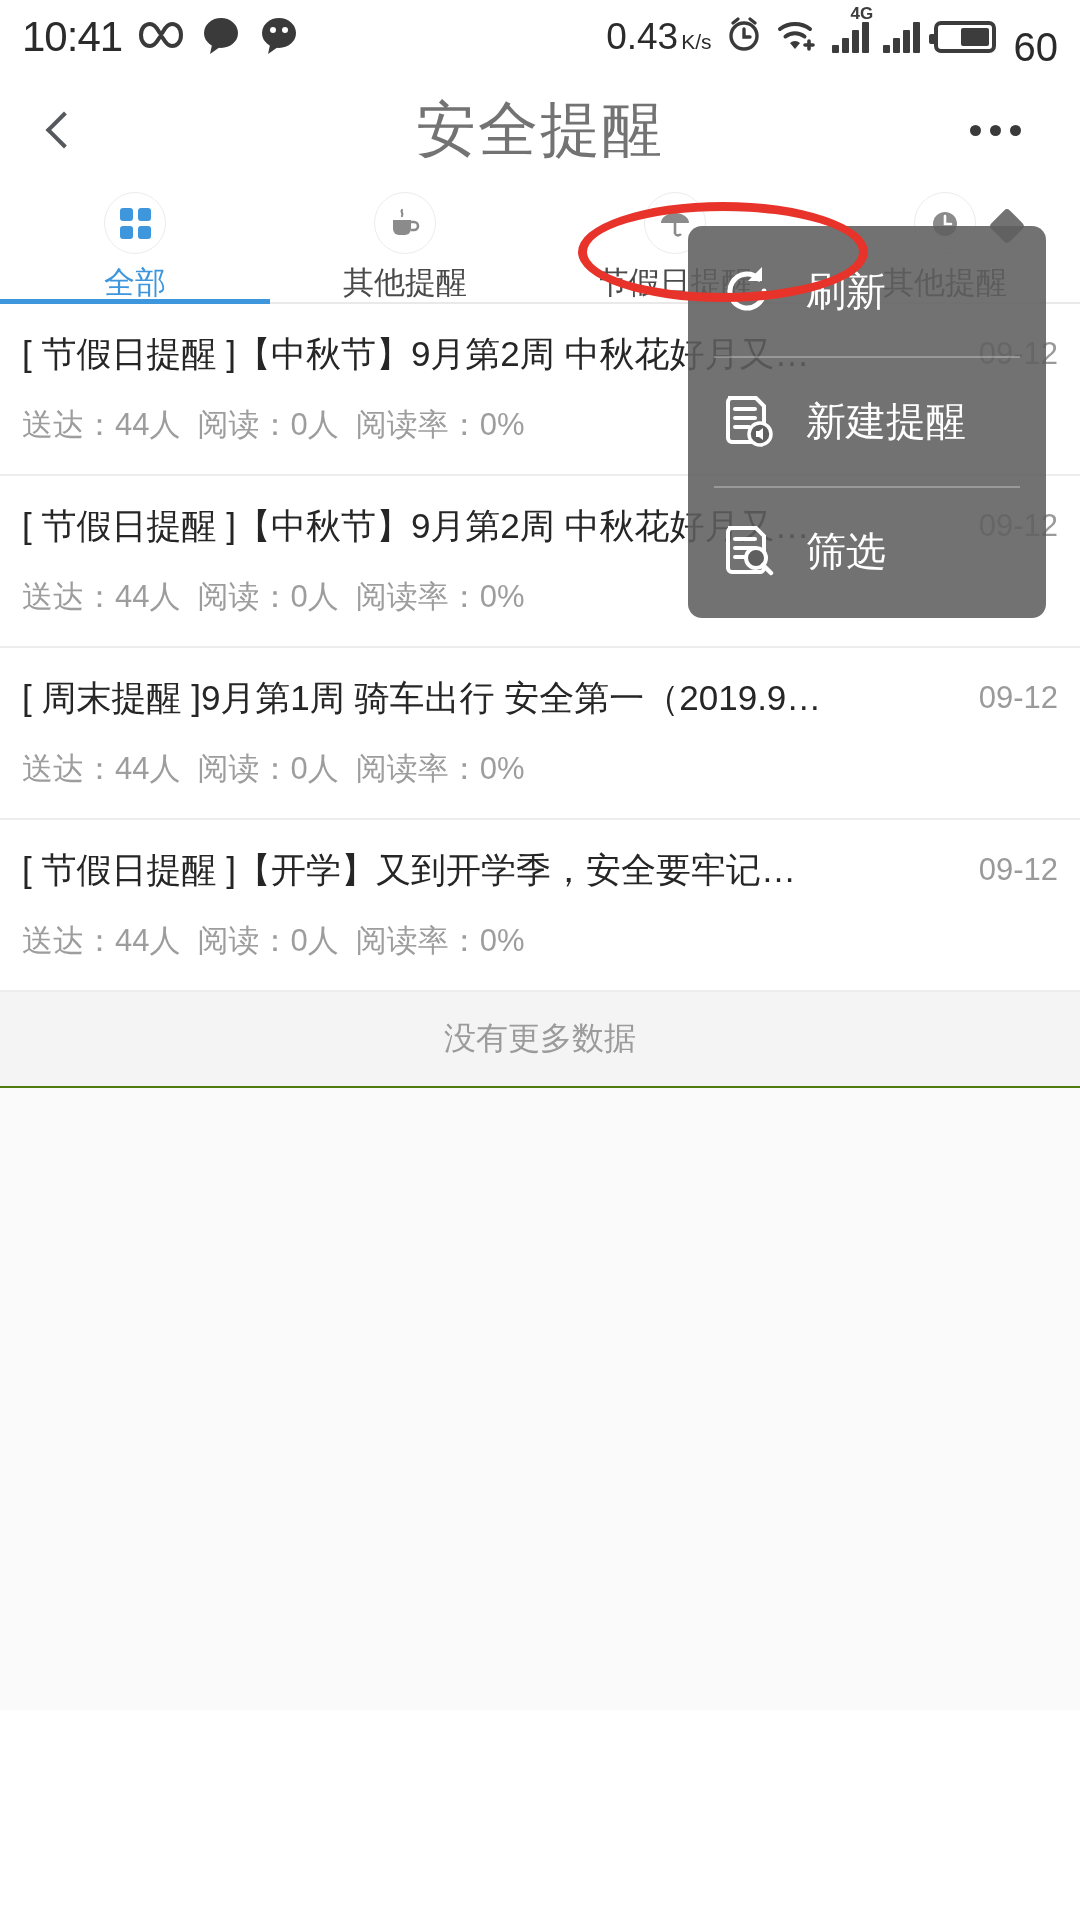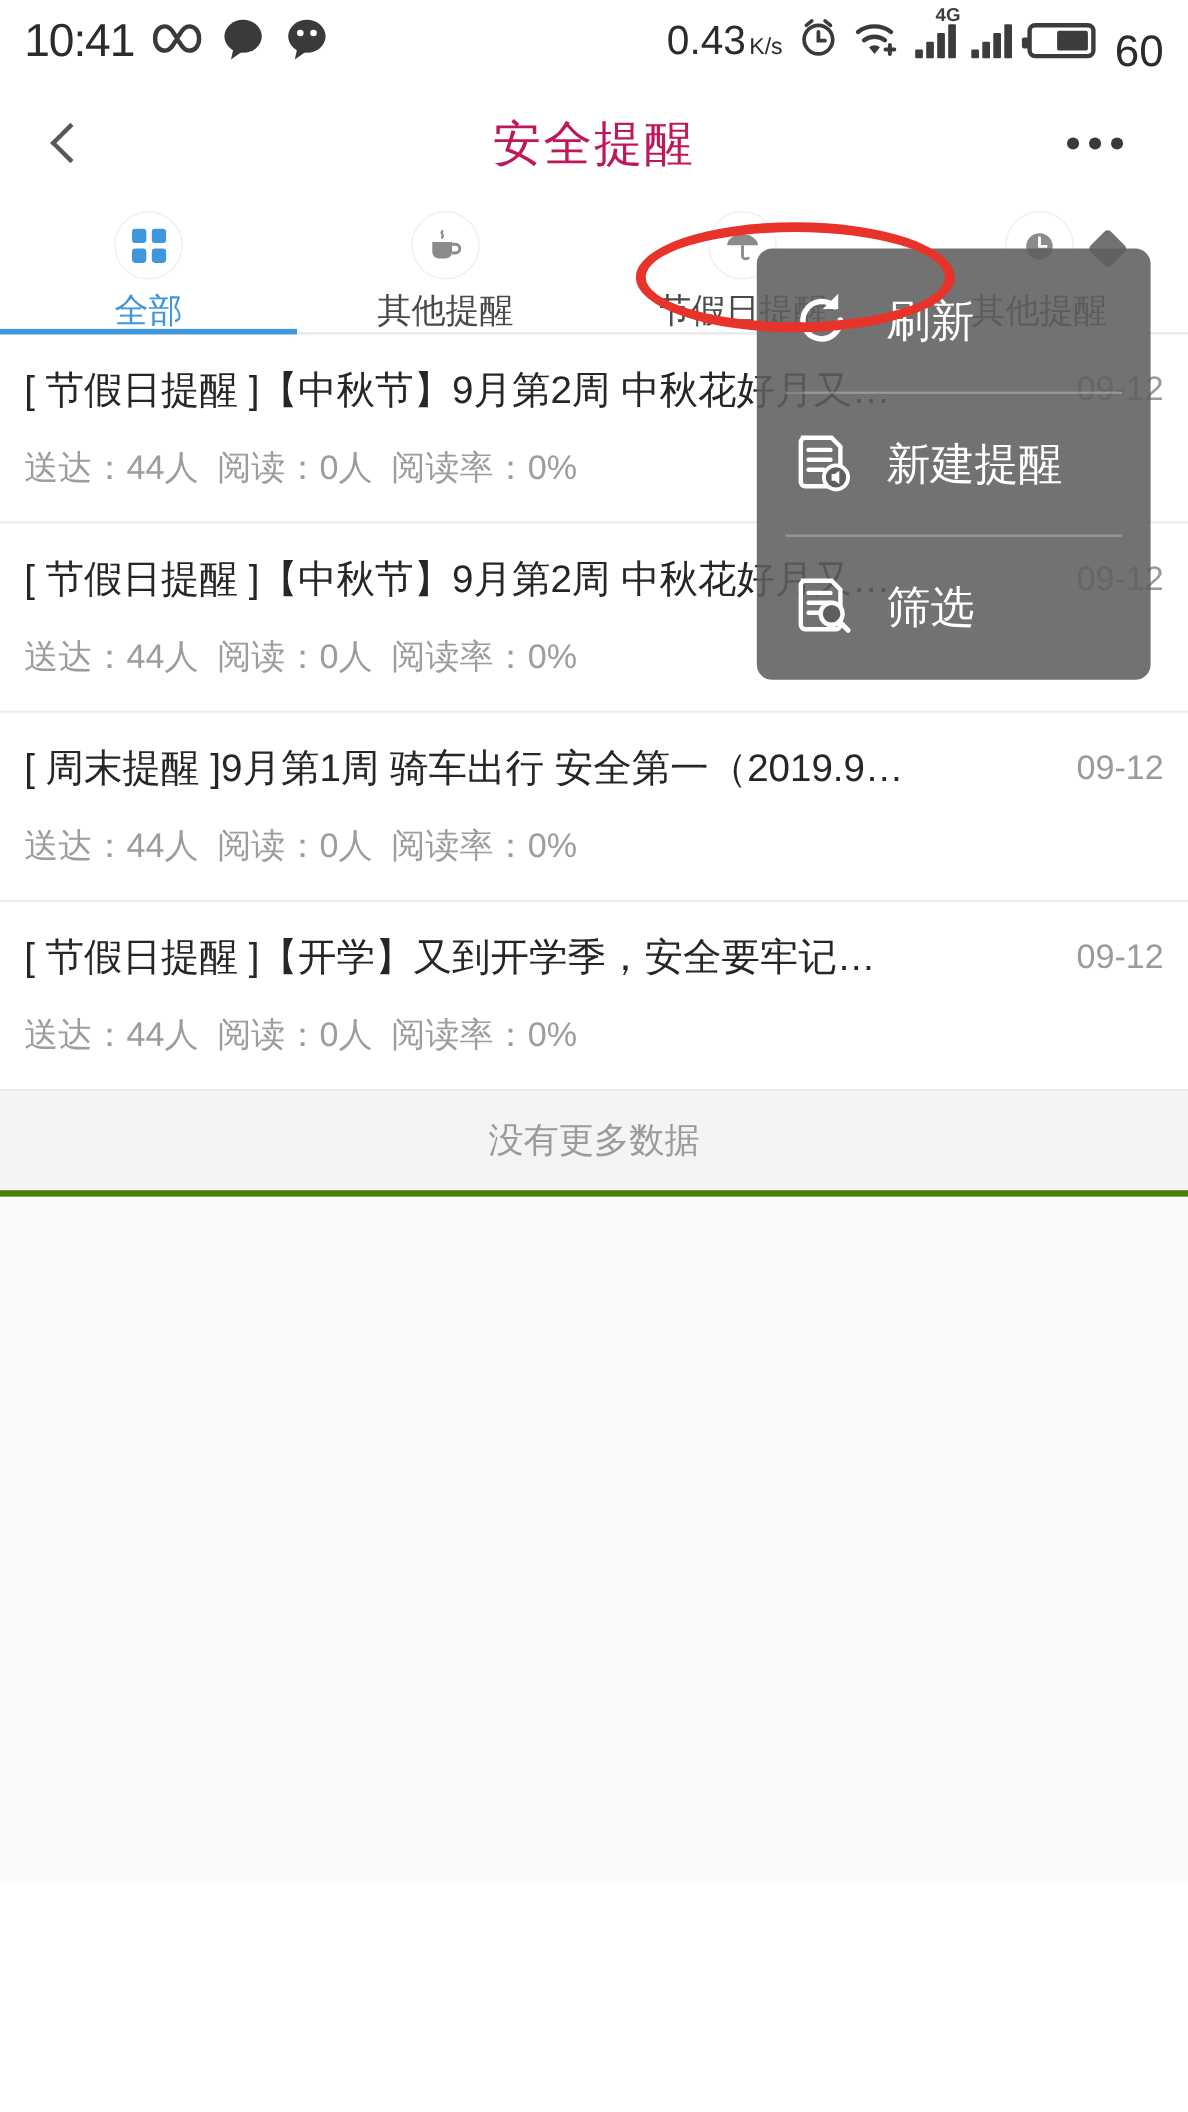--- a/index.html
+++ b/index.html
@@ -37,21 +37,21 @@
           position:relative; display:flex; align-items:center; padding:3px; }
   .batt:before { content:""; position:absolute; left:-9px; top:9px; width:6px; height:10px;
                  background:#3c3c3c; border-radius:2px 0 0 2px; }
   .batt .fill { height:100%; width:58%; background:#3c3c3c; border-radius:2px; margin-left:auto; }
 
   
   .header {
     position:relative; height:112px; display:flex; align-items:center;
     justify-content:center; background:#fff;
   }
-  .hdr-title { font-size:44px; color:#be185d; letter-spacing:2px; }
+  .hdr-title { font-size:60px; color:#737373; letter-spacing:2px; }
   .back-btn { position:absolute; left:24px; top:0; height:112px; width:80px;
               display:flex; align-items:center; justify-content:center; }
   .chev { width:26px; height:26px; border-left:4px solid #55585c; border-bottom:4px solid #55585c;
           transform:rotate(45deg); }
   .more-btn { position:absolute; right:40px; top:0; height:112px; width:90px;
               display:flex; align-items:center; justify-content:center; gap:9px; }
   .more-btn span { width:11px; height:11px; border-radius:50%; background:#3a3a3a; display:block; }
 
   
   .tabs { position:relative; display:flex; height:118px; background:#fff; }
@@ -72,21 +72,21 @@
   .row-title {
     display:flex; align-items:center; padding:0 22px; height:100px;
   }
   .rt-text { font-size:35px; color:#262626; white-space:nowrap; overflow:hidden;
              text-overflow:ellipsis; flex:1; }
   .rt-date { font-size:31px; color:#9a9a9a; margin-left:10px; flex:none; }
   .row-stats { padding:0 22px 28px 22px; font-size:31px; color:#9d9d9d;
                display:flex; gap:17px;align-items:center; }
   .list-footer { height:96px; background:#f4f4f4; display:flex; align-items:center;
                  justify-content:center; font-size:32px; color:#9b9b9b;
-                 border-bottom:6px solid #4d7c0f; }
+                 border-bottom:2px solid #4d7c0f; }
   .rest { background:#fafafa; height:622px; }
 
   
   .menu {
     position:absolute; left:688px; top:226px; width:358px; height:392px;
     background:rgba(95,95,95,0.88); border-radius:14px; z-index:40;
   }
   .menu-caret { position:absolute; right:26px; top:-13px; width:26px; height:26px;
                 background:rgba(95,95,95,0.88); transform:rotate(45deg); border-radius:4px; }
   .menu-item { height:130px; display:flex; align-items:center; padding-left:26px; gap:26px; position:relative; }

